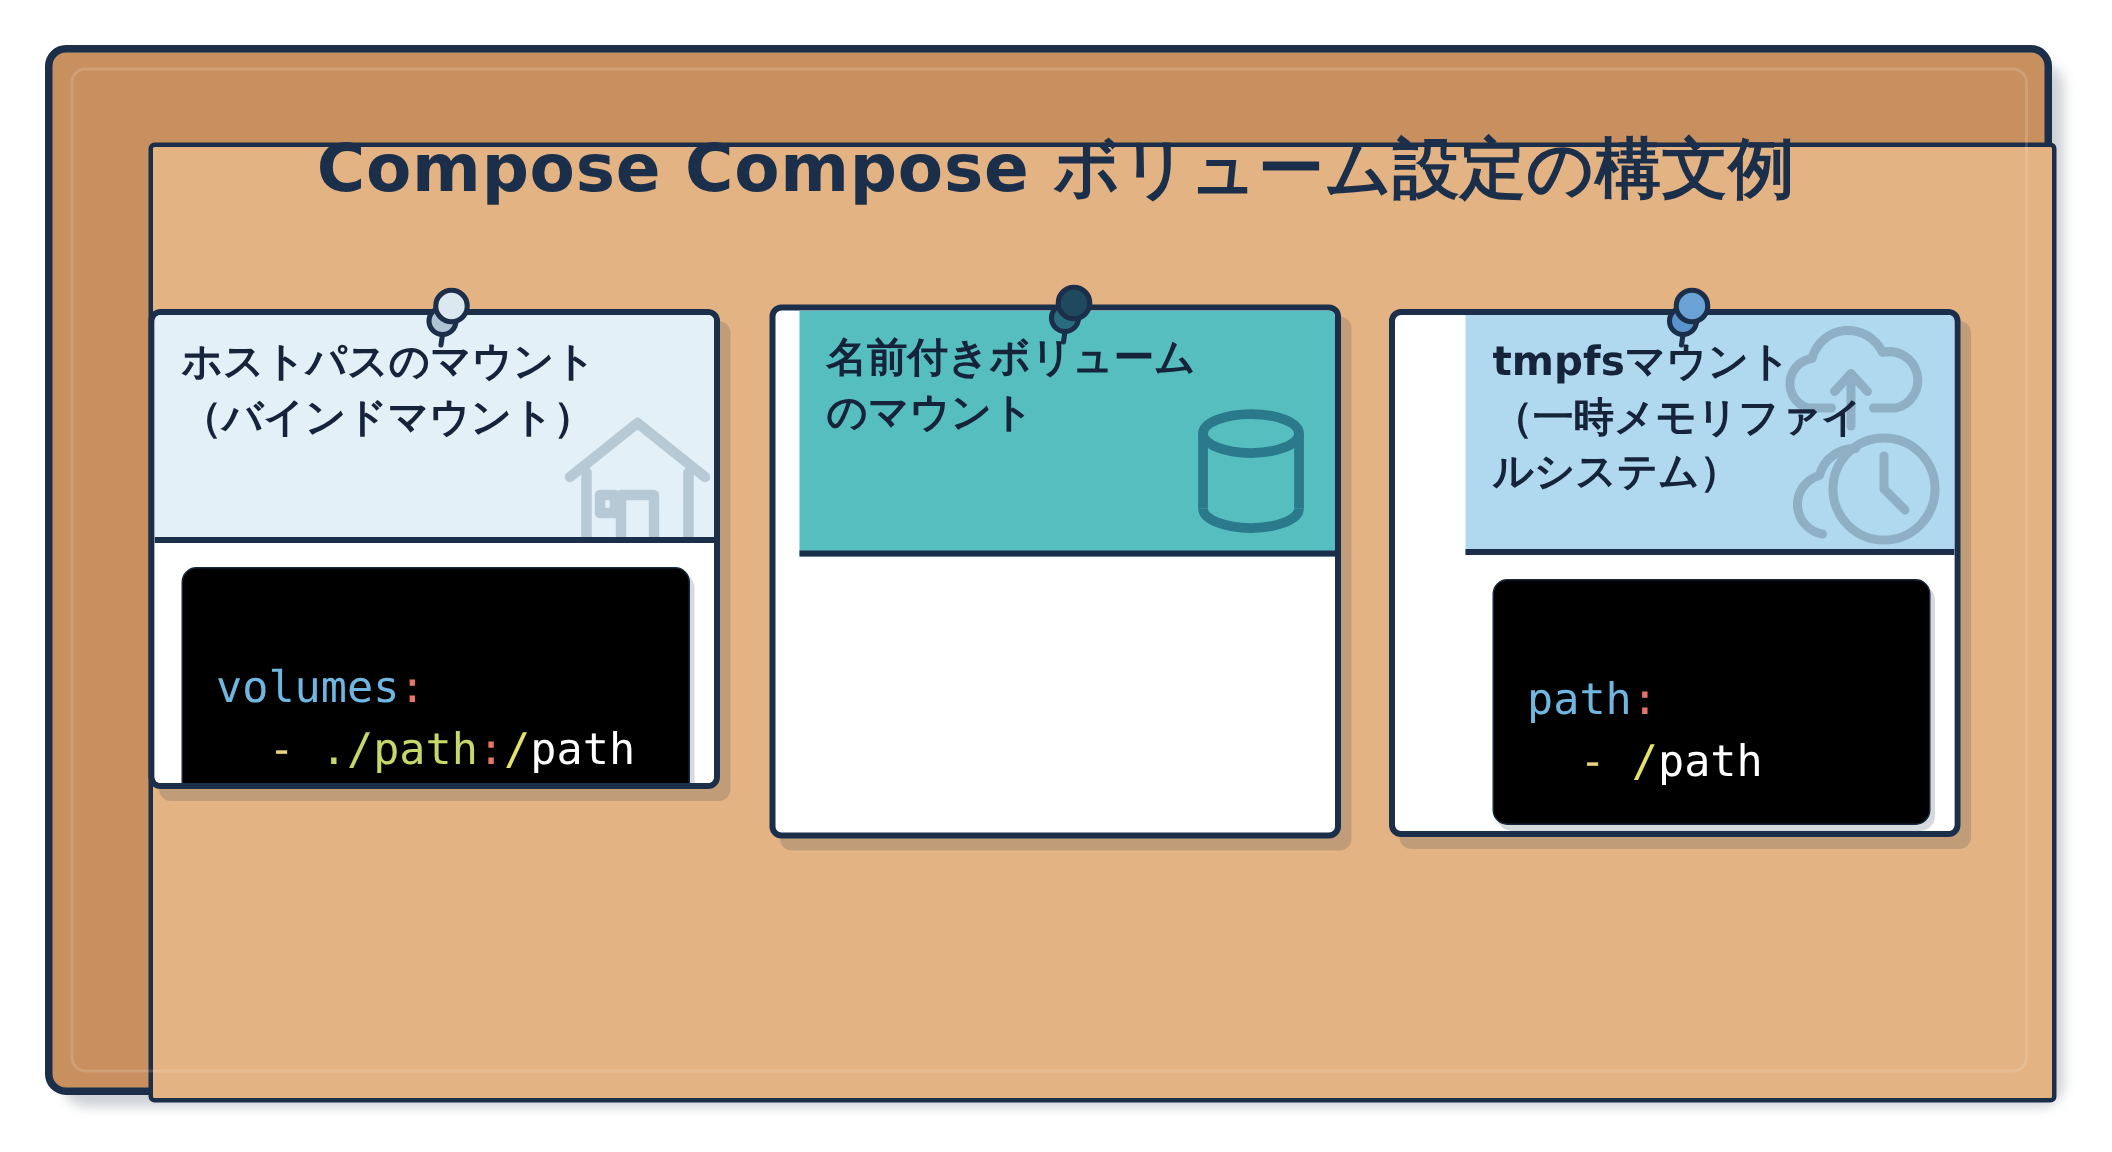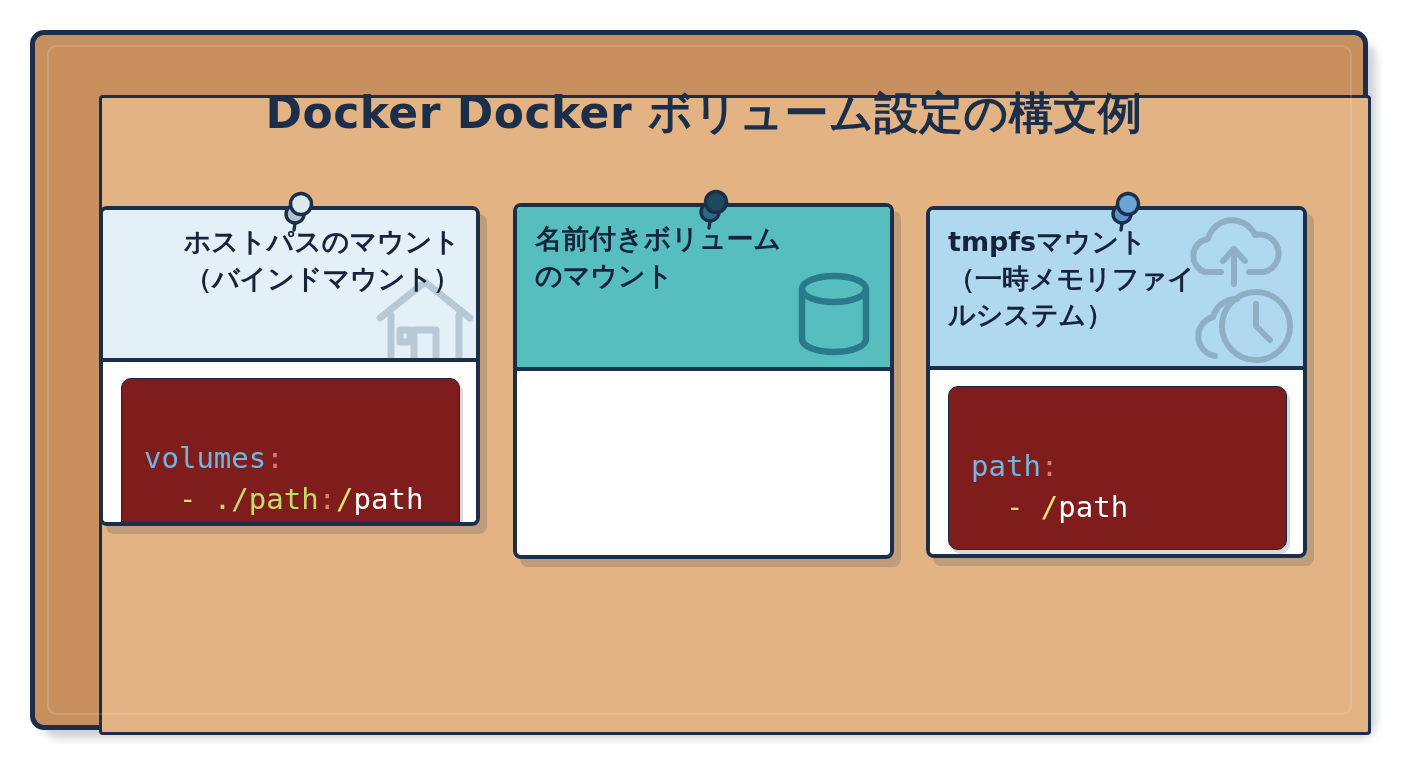--- a/index.html
+++ b/index.html
@@ -104,39 +104,39 @@
     white-space: pre-line;
   }
   .card-body {
     position: relative;
     box-sizing: border-box;
     background: #ffffff;
     padding: 16px 16px 16px 18px;
   }
   .code-block {
     box-sizing: border-box;
-    background: #7f1d1d;
+    background: #000000;
     border-radius: 10px;
     border: 1px solid #16293b;
     box-shadow: 3px 4px 0 rgba(30,45,70,0.18);
     padding: 18px 20px 20px 22px;
     font-family: "DejaVu Sans Mono", "Liberation Mono", monospace;
     font-size: 29px;
     line-height: 1.42;
     white-space: pre;
   }
   .tok-key   { color: #6fb7e0; }
   .tok-colon { color: #e8756a; }
   .tok-dash  { color: #e8d47a; }
   .tok-src   { color: #c5d86a; }
   .tok-slash { color: #e5e36a; }
   .tok-plain { color: #ffffff; }
 
   
-  .hdr-pale  { background: #e3f0f8; text-align: right; }
+  .hdr-pale  { background: #e3f0f8; }
   .hdr-teal  { background: #57bec0; }
   .hdr-blue  { background: #b0d9f0; }
 
   
   .pin {
     position: absolute;
     width: 34px;
     height: 44px;
     z-index: 30;
   }
@@ -152,21 +152,21 @@
 <body>
 
 <div id="stage">
 
   <div class="board-shadow"></div>
   <div class="board-frame">
     <div class="board-inner"></div>
   </div>
   <div class="frame-bevel"></div>
 
-  <div class="board-title">Docker Docker ボリューム設定の構文例</div>
+  <div class="board-title">Compose Compose ボリューム設定の構文例</div>
 
   <div class="card" style="left:99px; top:206px; width:381px; height:320px;">
     <div class="card-header hdr-pale" style="height:152px;">
       <svg class="hdr-icon" style="right:-4px; bottom:-14px;" width="110" height="104" viewBox="0 0 110 104">
         <g fill="none" stroke="#b8c9d6" stroke-width="7" stroke-linejoin="round" stroke-linecap="round">
           <path d="M10 50 L55 14 L100 50"></path>
           <path d="M21 47 V94 H89 V47"></path>
           <path d="M44 94 V62 H66 V94"></path>
           <path d="M30 62 h10 v12 h-10 z"></path>
         </g>
@@ -180,40 +180,40 @@
 <span class="tok-dash">  - </span><span class="tok-src">./path</span><span class="tok-colon">:</span><span class="tok-slash">/</span><span class="tok-plain">path</span></div>
     </div>
   </div>
   <svg class="pin" style="left:281px; top:188px;" width="34" height="44" viewBox="0 0 34 44">
     <path d="M15 28 L13 42" stroke="#1c2f4a" stroke-width="3.4" stroke-linecap="round" fill="none"></path>
     <circle cx="14" cy="26" r="9" fill="#aec4d3" stroke="#1c2f4a" stroke-width="3.4"></circle>
     <circle cx="20" cy="16" r="10.5" fill="#dce8f0" stroke="#1c2f4a" stroke-width="3.4"></circle>
   </svg>
 
   <div class="card" style="left:513px; top:203px; width:381px; height:356px;">
-    <div class="card-header hdr-teal" style="height:164px;">
+    <div class="card-header hdr-teal" style="height:164px;margin-left:16px;">
       <svg class="hdr-icon" style="right:14px; bottom:6px;" width="84" height="92" viewBox="0 0 84 92">
         <g fill="none" stroke="#2a7a8c" stroke-width="6.5" stroke-linejoin="round">
           <ellipse cx="42" cy="20" rx="32" ry="13"></ellipse>
           <path d="M10 20 V70"></path>
           <path d="M74 20 V70"></path>
           <path d="M10 70 a32 13 0 0 0 64 0"></path>
         </g>
       </svg>
       <div class="card-title">名前付きボリューム
 のマウント</div>
     </div>
   </div>
   <svg class="pin" style="left:696px; top:186px;" width="34" height="44" viewBox="0 0 34 44">
     <path d="M15 28 L13 42" stroke="#1c2f4a" stroke-width="3.4" stroke-linecap="round" fill="none"></path>
     <circle cx="14" cy="26" r="9" fill="#2b6b80" stroke="#1c2f4a" stroke-width="3.4"></circle>
     <circle cx="20" cy="16" r="10.5" fill="#1f4a5e" stroke="#1c2f4a" stroke-width="3.4"></circle>
   </svg>
 
-  <div class="card" style="left:926px; top:206px; width:381px; height:352px;">
+  <div class="card" style="left:926px; top:206px; width:381px; height:352px;padding-left:47px;">
     <div class="card-header hdr-blue" style="height:160px;">
       <svg class="hdr-icon" style="right:2px; top:6px;" width="130" height="150" viewBox="0 0 130 150">
         <g fill="none" stroke="#8fb0c4" stroke-width="6" stroke-linejoin="round" stroke-linecap="round">
           <path d="M34 56 a17 17 0 0 1 3 -33 a25 25 0 0 1 47 -4 a18 18 0 0 1 9 37 H78"></path>
           <path d="M34 56 H50"></path>
           <path d="M63 68 V34"></path>
           <path d="M52 45 L63 33 L74 45"></path>
           <path d="M44 140 a20 20 0 0 1 -2 -39 a24 24 0 0 1 24 -18"></path>
           <circle cx="85" cy="110" r="34"></circle>
           <path d="M85 88 V110 L99 124"></path>

